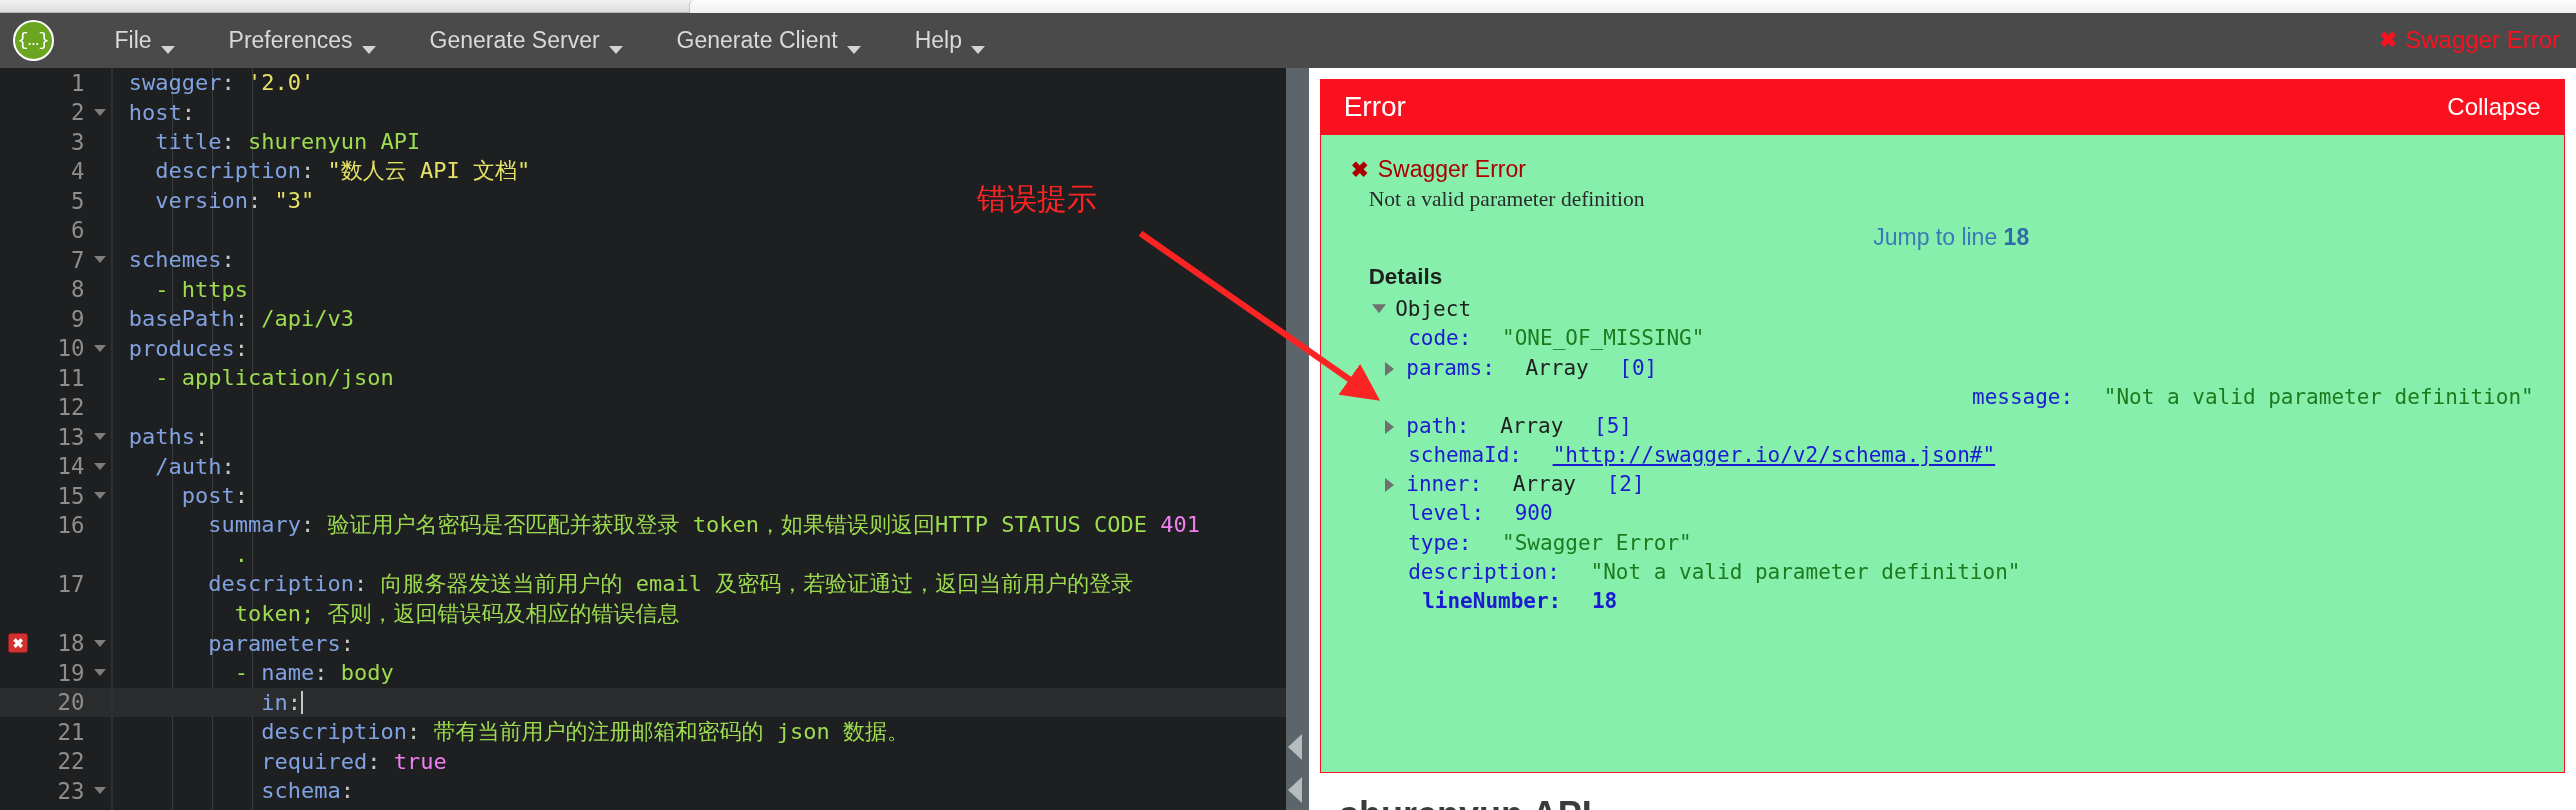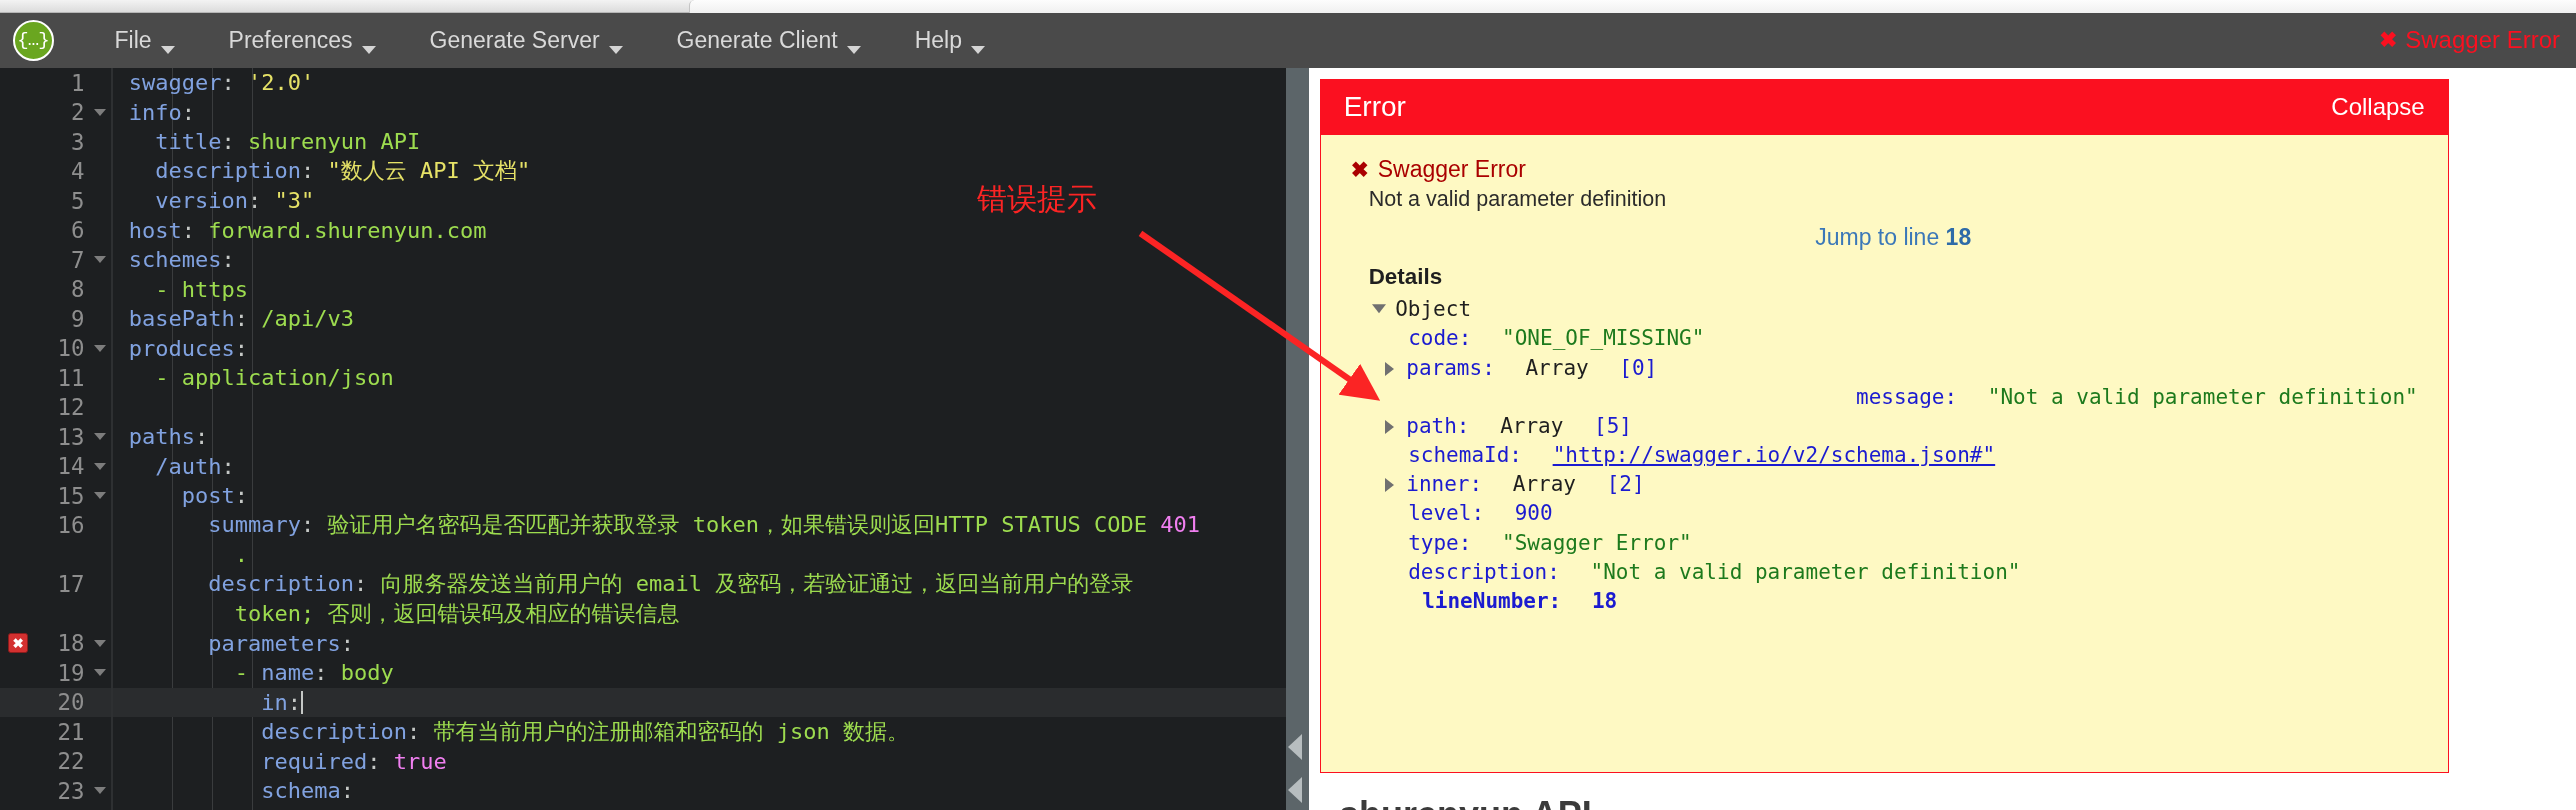--- a/index.html
+++ b/index.html
@@ -168,43 +168,43 @@
 
   
   .preview {
     position: absolute; top: 68px; left: 1309px;
     width: 1267px; height: 742px;
     background: #ffffff;
     overflow: hidden;
   }
   .err-panel {
     position: absolute; top: 10.7px; left: 10.7px;
-    width: 1129px; height: 694px;
+    width: 1245px; height: 694px;
     border: 1.8px solid #fb1020;
-    background: #fef9c3;
+    background: #86efac;
   }
   .err-head {
     background: #fb1020;
     height: 55px;
     display: flex; align-items: center; justify-content: space-between;
     padding: 0 23px;
     color: #ffffff;
   }
   .err-head .title { font-size: 28px; }
   .err-head .collapse { font-size: 24px; cursor: pointer; }
   .err-body { padding: 21.5px 30px 0 30px; }
   .err-title {
     color: #aa0000;
     font-size: 23px;
     display: flex; align-items: center; gap: 9px;
     margin-bottom: 3.6px;
   }
   .err-title .xmark { font-weight: bold; font-size: 21.5px; }
   .err-msg {
-    font-family: Liberation Sans, sans-serif;
+    font-family: Liberation Serif, serif;
     font-size: 21.5px; color: #2b2b2b;
     margin-left: 18px; margin-bottom: 12.5px;
   }
   .jump {
     color: #3b78b8;
     font-size: 23px;
     margin-left: 18px; margin-bottom: 12.5px;
     cursor: pointer;
     text-align: center;
   }
@@ -318,21 +318,21 @@
         <div class="gutter-sep"></div>
         <div class="code"><span class="k">swagger</span>: <span class="q">'2.0'</span></div>
       </div>
       <div class="row">
         <div class="gutter-err"></div>
         <div class="lineno">2</div>
         <div class="fold">
           <span></span>
         </div>
         <div class="gutter-sep"></div>
-        <div class="code"><span class="k">info</span>:</div>
+        <div class="code"><span class="k">host</span>:</div>
       </div>
       <div class="row">
         <div class="gutter-err"></div>
         <div class="lineno">3</div>
         <div class="fold"></div>
         <div class="gutter-sep"></div>
         <div class="code">  <span class="k">title</span>: <span class="s">shurenyun API</span></div>
       </div>
       <div class="row">
         <div class="gutter-err"></div>
@@ -346,21 +346,20 @@
         <div class="lineno">5</div>
         <div class="fold"></div>
         <div class="gutter-sep"></div>
         <div class="code">  <span class="k">version</span>: <span class="q">"3"</span></div>
       </div>
       <div class="row">
         <div class="gutter-err"></div>
         <div class="lineno">6</div>
         <div class="fold"></div>
         <div class="gutter-sep"></div>
-        <div class="code"><span class="k">host</span>: <span class="s">forward.shurenyun.com</span></div>
       </div>
       <div class="row">
         <div class="gutter-err"></div>
         <div class="lineno">7</div>
         <div class="fold">
           <span></span>
         </div>
         <div class="gutter-sep"></div>
         <div class="code"><span class="k">schemes</span>:</div>
       </div>

